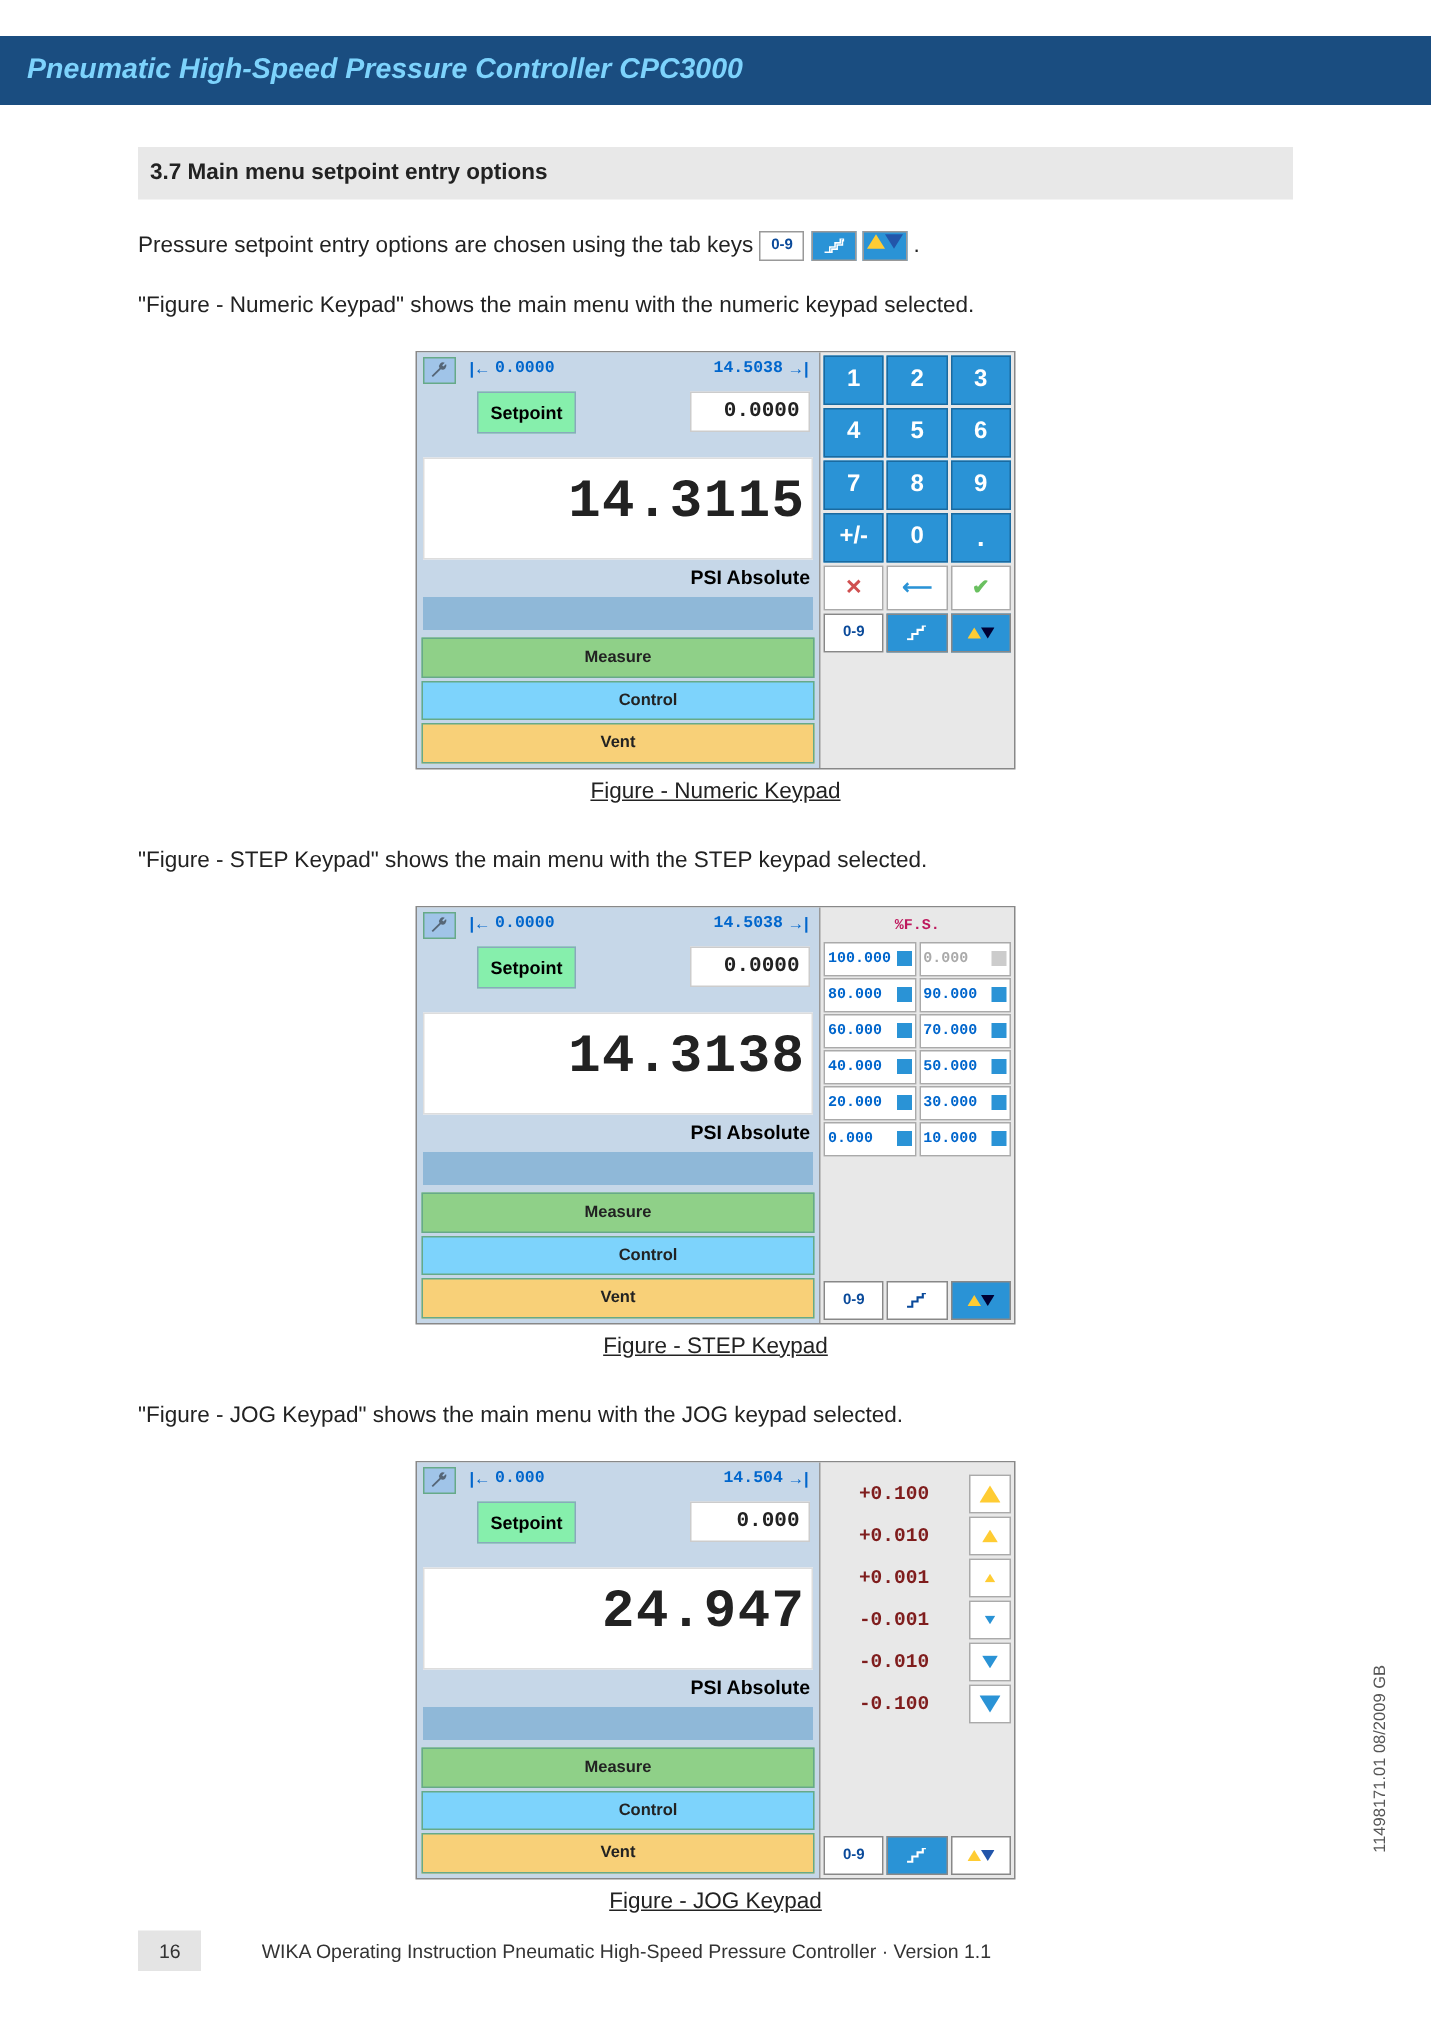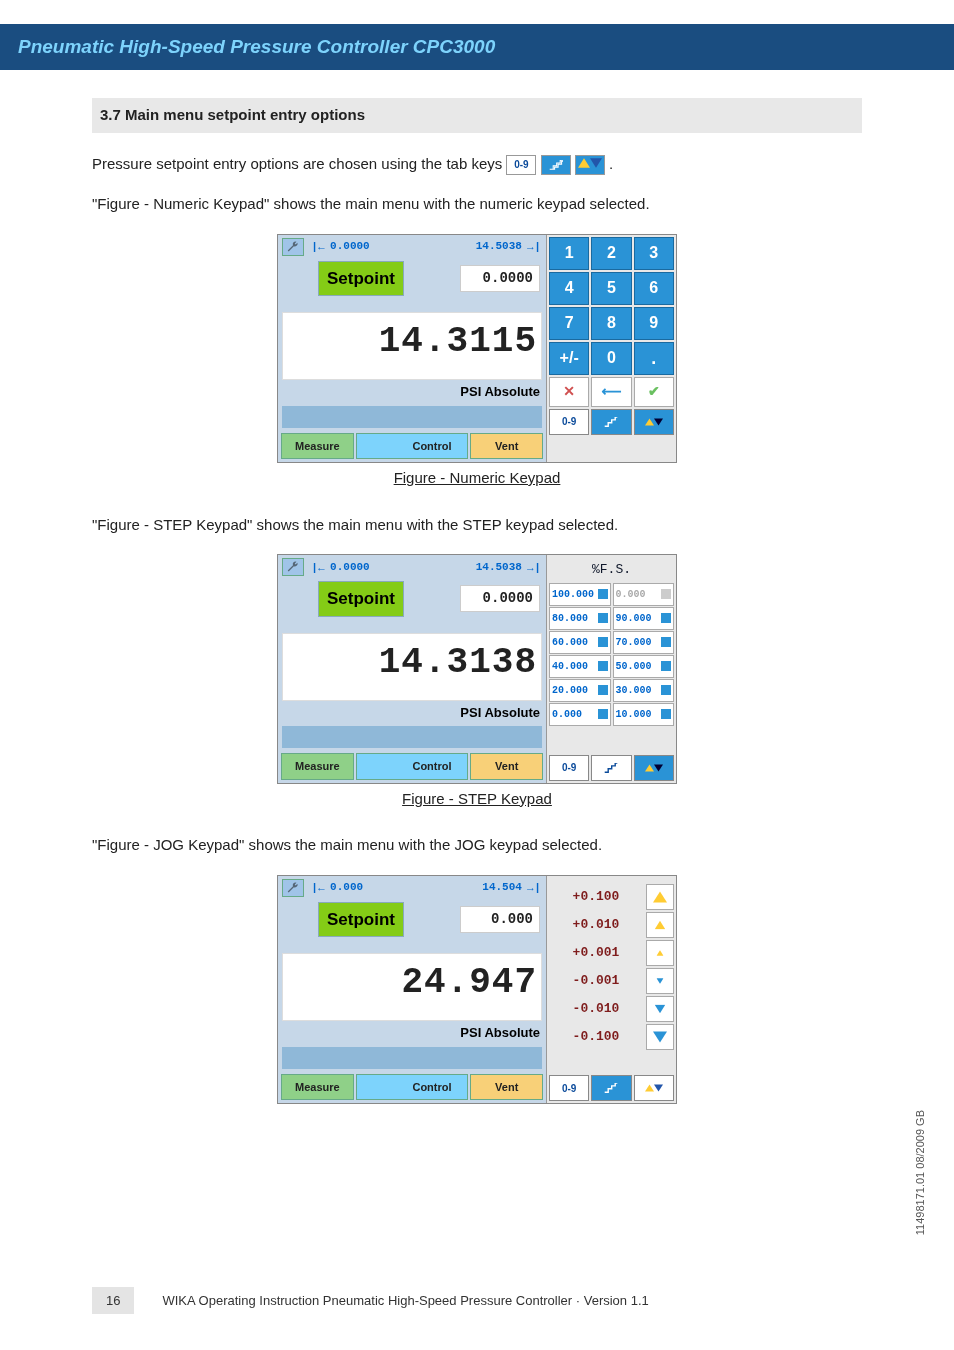--- a/index.html
+++ b/index.html
@@ -15,27 +15,27 @@
   .caption { text-align:center; margin: 4px 0 24px 0; font-size: 15px; text-decoration: underline; }
   .device { width: 400px; margin: 0 auto; display:flex; border:1px solid #888; font-family: Arial, sans-serif; }
   .screen { flex: 1; background: #c6d7e8; display:flex; flex-direction:column; }
   .range-row { display:flex; align-items:center; padding: 3px 4px; font-size:11px; font-weight:bold; }
   .wrench { width:22px; height:18px; background:#a0c4e8; border:1px solid #6a8; margin-right:6px; display:flex; align-items:center; justify-content:center; }
   .wrench svg { width:14px; height:14px; }
   .range-left, .range-right { color:#0066cc; font-family: 'Courier New', monospace; }
   .arrowL, .arrowR { color:#0066cc; margin: 0 3px; }
   .range-spacer { flex:1; }
   .sp-row { display:flex; align-items:center; padding: 2px 6px 2px 0; }
-  .sp-label { background:#84cc16; padding:4px 8px; font-size:17px; font-weight:bold; color:#000; border:1px solid #8ab; margin-left:40px; }
+  .sp-label { background:#86efac; padding:4px 8px; font-size:12px; font-weight:bold; color:#000; border:1px solid #8ab; margin-left:40px; }
   .sp-val { background:#fff; margin-left:auto; padding:2px 6px; font-family:'Courier New',monospace; font-size:14px; font-weight:bold; border:1px solid #ccc; min-width:80px; text-align:right; }
   .reading-box { background:#fff; margin:14px 4px 0 4px; padding: 2px 4px 10px 4px; text-align:right; border:1px solid #ddd; }
   .reading { font-family: 'Courier New', monospace; font-size:36px; font-weight:bold; letter-spacing:1px; }
   .units { text-align:right; font-size:13px; font-weight:bold; padding: 2px 6px 2px 0; color:#000; }
   .status-spacer { background:#8fb8d8; height:22px; margin:2px 4px; }
-  .mode-row { display:flex; gap:2px; padding:3px; }
+  .mode-row { display:flex; gap:2px; padding:3px;flex-direction:column; }
   .mode-btn { flex:1; text-align:center; font-size:11px; font-weight:bold; padding:4px 0; border:1px solid #6a8; }
   .mode-measure { background:#8fd088; }
   .mode-control { background:#7dd3fc;padding-left:40px; }
   .mode-vent { background:#f8d078; }
   
   .rpanel { width: 130px; background:#e8e8e8; border-left:1px solid #999; display:flex; flex-direction:column; padding:2px; }
   .numgrid { display:grid; grid-template-columns: repeat(3,1fr); gap:2px; }
   .numkey { background:#2a93d6; color:#fff; font-weight:bold; font-size:16px; height:33px; display:flex; align-items:center; justify-content:center; border:1px solid #1a6aa0; }
   .numkey.dot { font-size:18px; }
   .ctrlrow { display:grid; grid-template-columns: repeat(3,1fr); gap:2px; margin-top:2px; }
@@ -43,33 +43,33 @@
   .ctrlkey.x { color:#d05050; }
   .ctrlkey.arrow { color:#2a93d6; }
   .ctrlkey.check { color:#6ac060; }
   .tabrow { display:grid; grid-template-columns: repeat(3,1fr); gap:2px; margin-top:2px; }
   .tabbtn { height:26px; display:flex; align-items:center; justify-content:center; border:1px solid #888; font-size:10px; font-weight:bold; }
   .tabbtn.num { background:#fff; color:#0a4a9a; }
   .tabbtn.step { background:#2a93d6; color:#fff; }
   .tabbtn.jog { background:#2a93d6; color:#003; }
   .tabbtn.active { background:#fff; color:#0a4a9a; }
   
-  .step-title { text-align:center; font-family:'Courier New',monospace; font-size:13px; font-weight:normal; padding:3px 0; color:#0f172a; }
+  .step-title { text-align:center; font-family:'Courier New',monospace; font-size:10px; font-weight:bold; padding:3px 0; color:#be185d; }
   .step-pair { display:flex; gap:2px; margin-bottom:1px; }
   .step-btn { flex:1; background:#fff; border:1px solid #aaa; display:flex; align-items:center; padding:3px 2px; font-family:'Courier New',monospace; font-size:10px; font-weight:bold; color:#0066cc; }
   .step-btn.gray { color:#aaa; }
   .step-mark { width:10px; height:10px; background:#2a93d6; margin-left:auto; }
   .step-mark.gray { background:#ccc; }
   
   .jog-row { display:flex; align-items:center; gap:3px; margin-bottom:2px; }
   .jog-val { flex:1; text-align:center; font-family:'Courier New',monospace; font-size:13px; font-weight:bold; color:#7f1d1d; }
   .jog-btn { width:28px; height:26px; background:#fff; border:1px solid #aaa; display:flex; align-items:center; justify-content:center; }
   .jog-btn svg { width:14px; height:12px; }
   .footer-row { position:absolute; bottom:36px; left:0; width:954px; display:flex; align-items:center; padding: 0 40px 0 92px; font-size:13px; color:#333; }
-  .pagenum { background:#e4e4e4; padding:6px 14px; margin-right:28px; }
+  .pagenum { background:#e4e4e4; padding:6px 14px; margin-right:40px; }
   .side-text { position:absolute; right:28px; bottom:240px; transform: rotate(-90deg); transform-origin: right bottom; font-size:11px; color:#555; }
   .step-icon { width:14px; height:10px; display:inline-block; }
   .jog-icon-pair svg { width:12px; height:10px; }
 </style>
 </head>
 <body>
 
 <div class="header-bar">
   <span>Pneumatic High-Speed Pressure Controller CPC3000</span>
 </div>
@@ -377,20 +377,21 @@
             <svg width="9" height="8" viewBox="0 0 10 8">
               <path d="M5 0 L10 8 L0 8 Z" fill="#ffcc33"></path>
             </svg>
             <svg width="9" height="8" viewBox="0 0 10 8">
               <path d="M5 8 L10 0 L0 0 Z" fill="#2255aa"></path>
             </svg>
           </div>
       </div>
     </div>
   </div>
+  <div class="caption">Figure - JOG Keypad</div>
 
 </div>
 
 <div class="side-text">11498171.01 08/2009  GB</div>
 
 <div class="footer-row">
   <div class="pagenum">16</div>
   <div>WIKA Operating Instruction Pneumatic High-Speed Pressure Controller · Version 1.1</div>
 </div>
 

